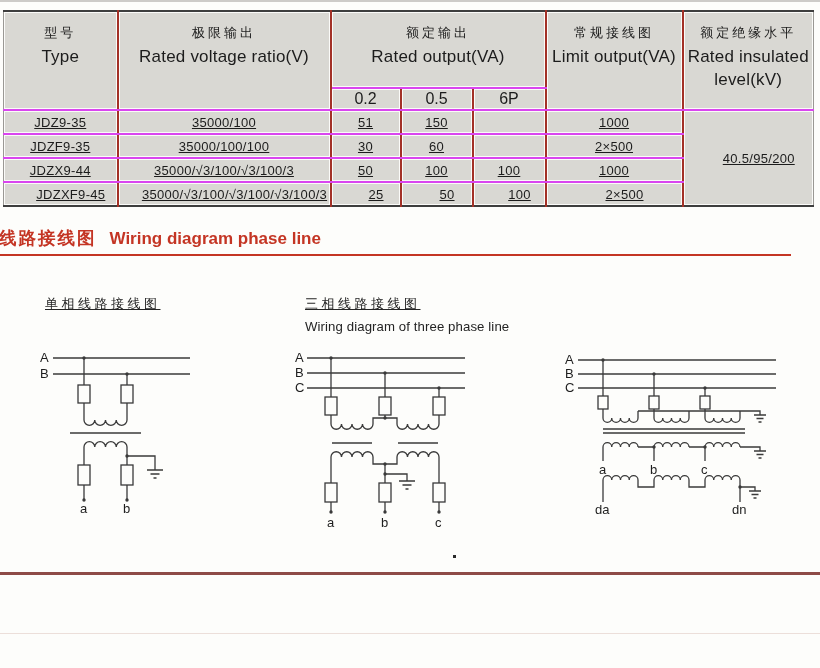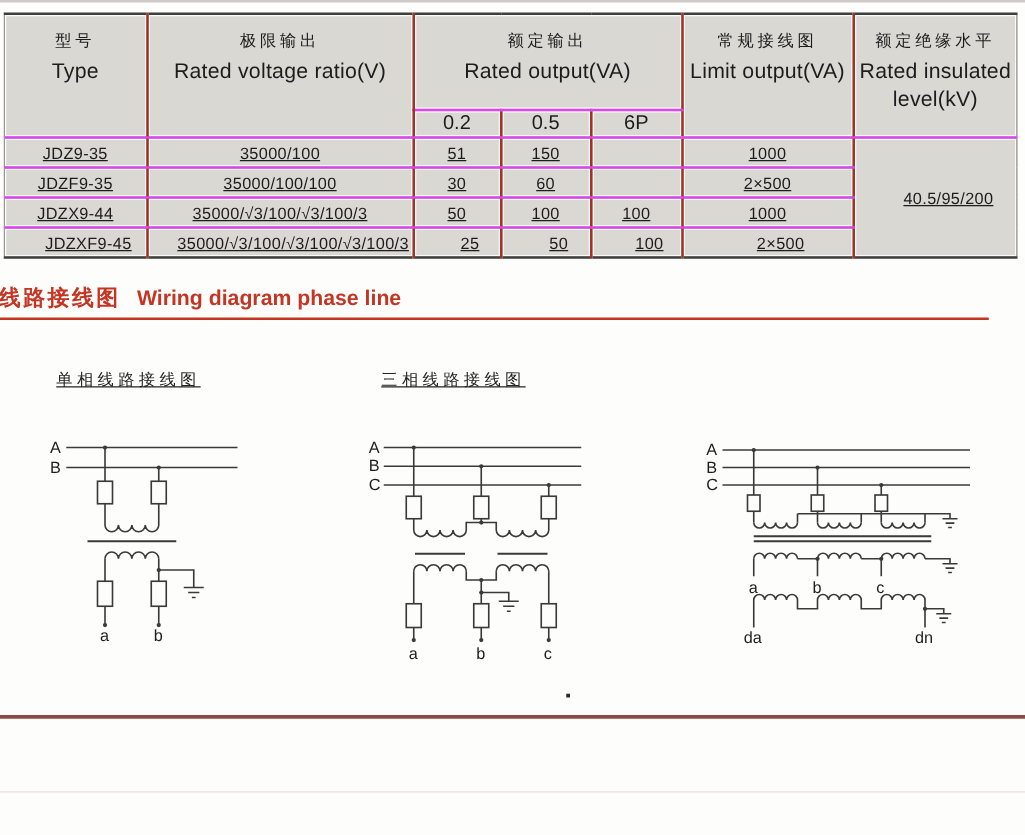--- a/index.html
+++ b/index.html
@@ -141,20 +141,21 @@
   <div class="sec-head" style="left:-1px;top:226px;">
     <span class="zh">线路接线图</span><span class="en">Wiring diagram phase line</span>
   </div>
   <div class="rule-red"></div>
 
   <div class="diag-label" style="left:45px;top:295px;">
     <div class="zh">单相线路接线图</div>
   </div>
   <div class="diag-label" style="left:305px;top:295px;">
     <div class="zh">三相线路接线图</div>
+    <div class="en">Wiring diagram of three phase line</div>
   </div>
 
   <svg class="circuit" style="left:38px;top:350px;" width="170" height="170" viewBox="0 0 170 170">
     <text x="2" y="12">A</text>
     <text x="2" y="28">B</text>
     <path d="M15,8 H152"></path>
     <path d="M15,24 H152"></path>
     <circle cx="46" cy="8" r="1.7"></circle>
     <circle cx="89" cy="24" r="1.7"></circle>
     <path d="M46,8 V35"></path>

